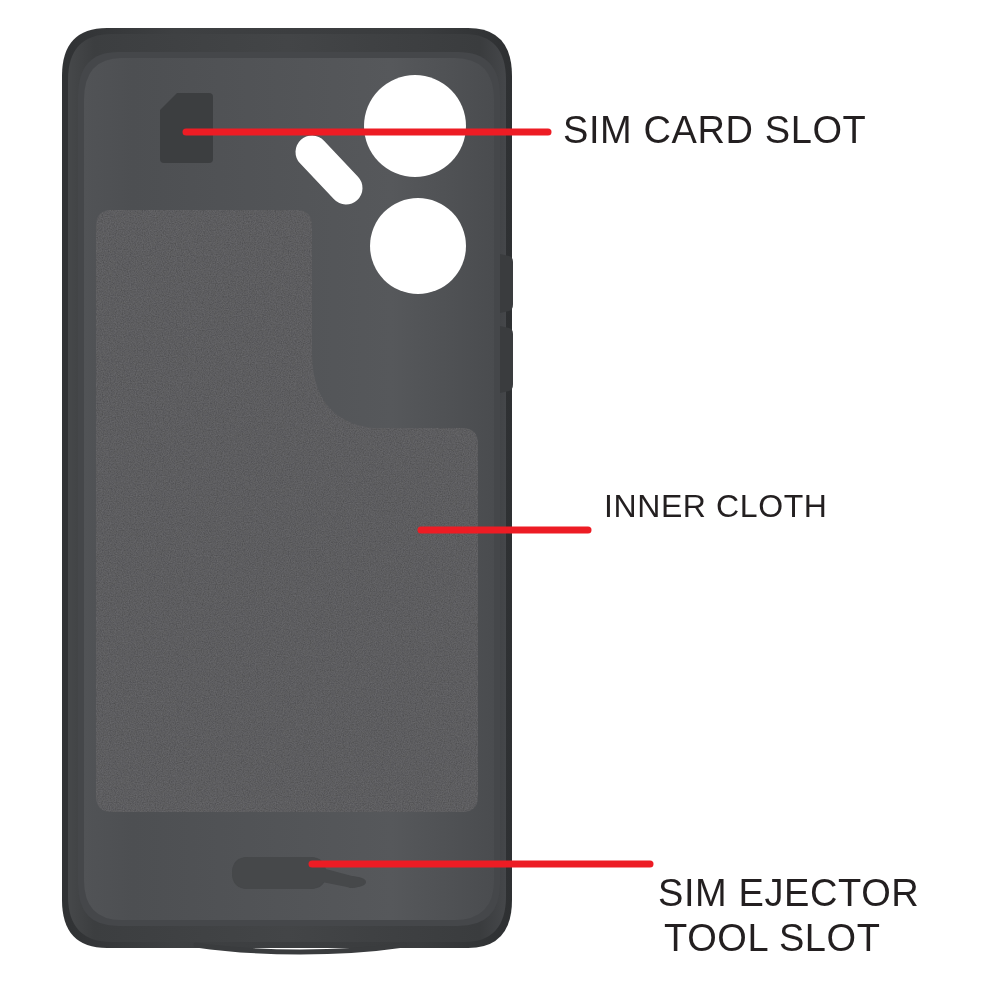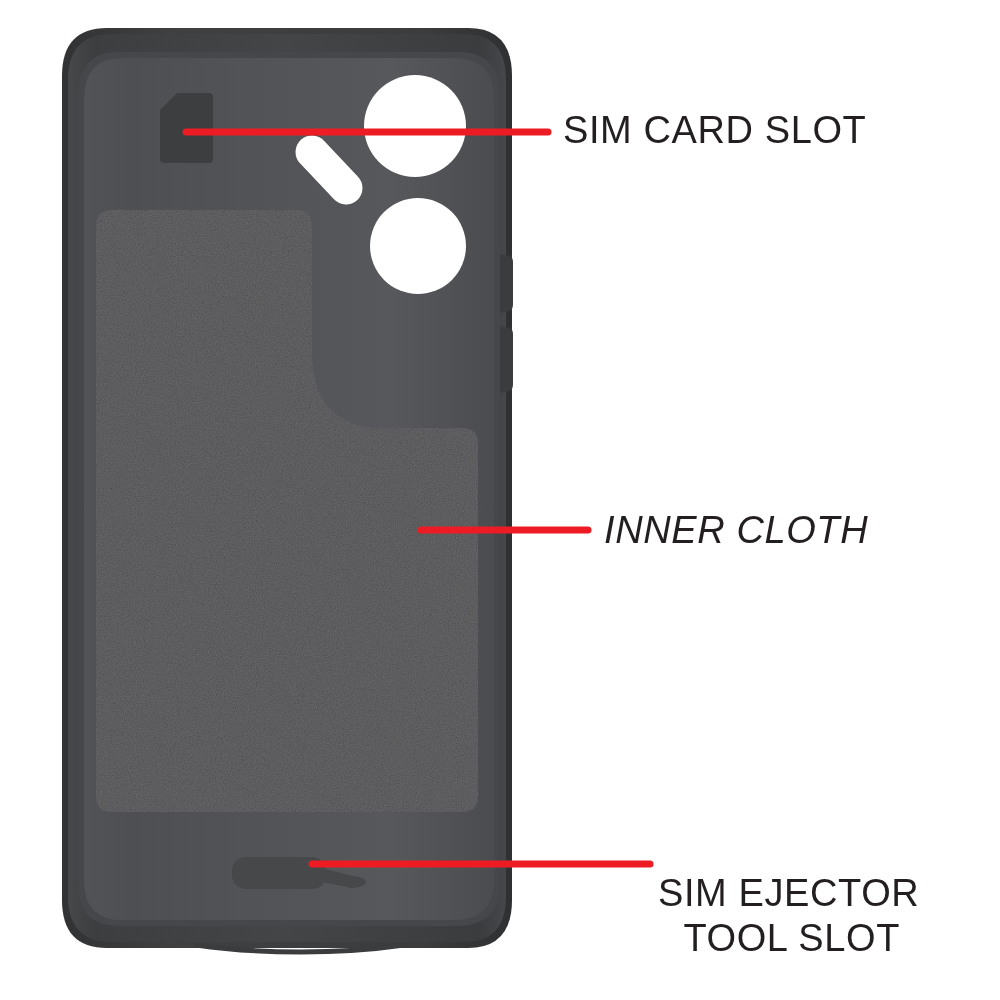--- a/index.html
+++ b/index.html
@@ -36,34 +36,32 @@
     white-space: pre;
     line-height: 1.18;
   }
   #label-sim-card-slot {
     left: 563px;
     top: 108px;
     font-size: 38px;
   }
   #label-inner-cloth {
     left: 604px;
-    top: 508px;
-    font-size: 38px;
-    font-style: italic;
+    top: 488px;
+    font-size: 32px;
   }
   #label-sim-ejector {
     left: 658px;
     top: 838px;
     font-size: 38px;
     text-align: left;
     margin-top: 33px;
   }
   #label-sim-ejector .l2 {
     display: block;
-    text-align: center;
     margin-left: 6px;
   }
 </style>
 </head>
 <body>
 
 <div id="stage">
 
   <svg class="diagram" viewBox="0 0 1000 1000" aria-hidden="true">
     <defs>

